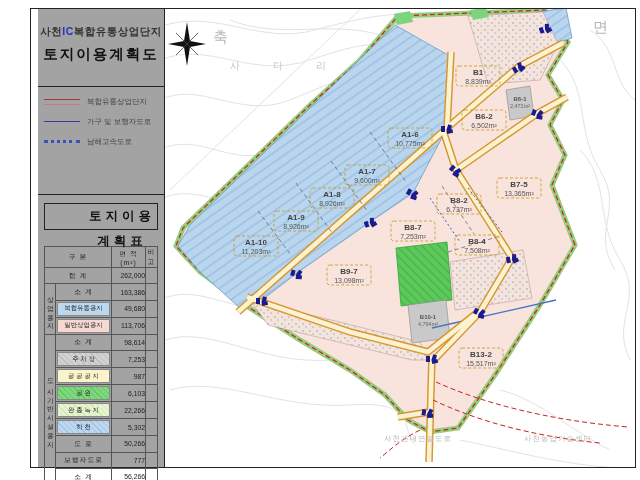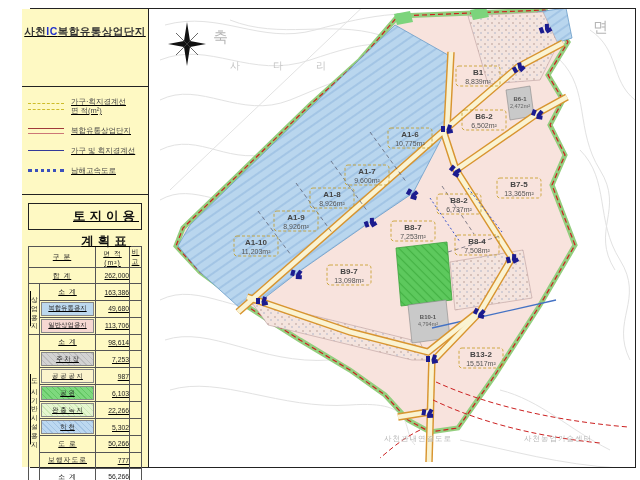--- a/index.html
+++ b/index.html
@@ -2,22 +2,22 @@
 <html><head>
 <meta charset="utf-8">
 <style>
   html,body{margin:0;padding:0;}
   body{width:640px;height:480px;position:relative;background:#fff;
        font-family:"Liberation Sans",sans-serif;overflow:hidden;}
   .frame{position:absolute;left:30px;top:8px;width:606px;height:460px;
          border:1.5px solid #222;box-sizing:border-box;background:#fff;}
   svg.map{position:absolute;left:31px;top:9px;}
   
-  .panel{position:absolute;left:22px;top:9px;width:127px;height:458px;
-         background:#fef9c3;border-right:1.2px solid #222;box-sizing:border-box;text-decoration:underline;}
+  .panel{position:absolute;left:38px;top:9px;width:127px;height:458px;
+         background:#a3a3a3;border-right:1.2px solid #222;box-sizing:border-box;}
   .title-box{height:78px;border-bottom:1.2px solid #222;box-sizing:border-box;
              text-align:center;padding-top:16px;}
   .t1{font-size:10.5px;font-weight:bold;color:#333;letter-spacing:0.5px;}
   .t1 .ic{color:#2233cc;}
   .t2{font-size:14.5px;font-weight:bold;color:#111;letter-spacing:2px;margin-top:6px;}
   .legend-box{height:108px;border-bottom:1.2px solid #222;box-sizing:border-box;
               padding:10px 6px 0 6px;}
   .lg-item{display:flex;align-items:center;margin-bottom:11px;}
   .lg-swatch{width:36px;margin-right:7px;flex:0 0 36px;}
   .lg-label{font-size:7.5px;color:#444;line-height:9px;}
@@ -267,37 +267,31 @@
   </g>
 
   <text x="418" y="441" text-anchor="middle" font-size="7.5" letter-spacing="1" fill="#b8b8b8">사천관내연결도로</text>
   <text x="558" y="441" text-anchor="middle" font-size="7.5" letter-spacing="1" fill="#b8b8b8">사천농업기술센터</text>
 </svg>
 
 <div class="panel">
 
   <div class="title-box">
     <div class="t1"><span>사천</span><span class="ic">IC</span><span>복합유통상업단지</span></div>
+    <div class="t2">토지이용계획도</div>
   </div>
 
   <div class="legend-box">
-    <div class="lg-item">
-      <div class="lg-swatch sw-boundary"></div>
-      <div class="lg-label">
-        <div>가구·획지경계선</div>
-        <div>면 적(m²)</div>
-      </div>
-    </div>
     <div class="lg-item">
       <div class="lg-swatch sw-district"></div>
       <div class="lg-label">복합유통상업단지</div>
     </div>
     <div class="lg-item">
       <div class="lg-swatch sw-block"></div>
-      <div class="lg-label">가구 및 획지경계선</div>
+      <div class="lg-label">가구 및 보행자도로</div>
     </div>
     <div class="lg-item">
       <div class="lg-swatch sw-walk"></div>
       <div class="lg-label">남해고속도로</div>
     </div>
   </div>
 
   <div class="table-area">
     <div class="tbl-title">토지이용계획표</div>
     <table class="lu">

